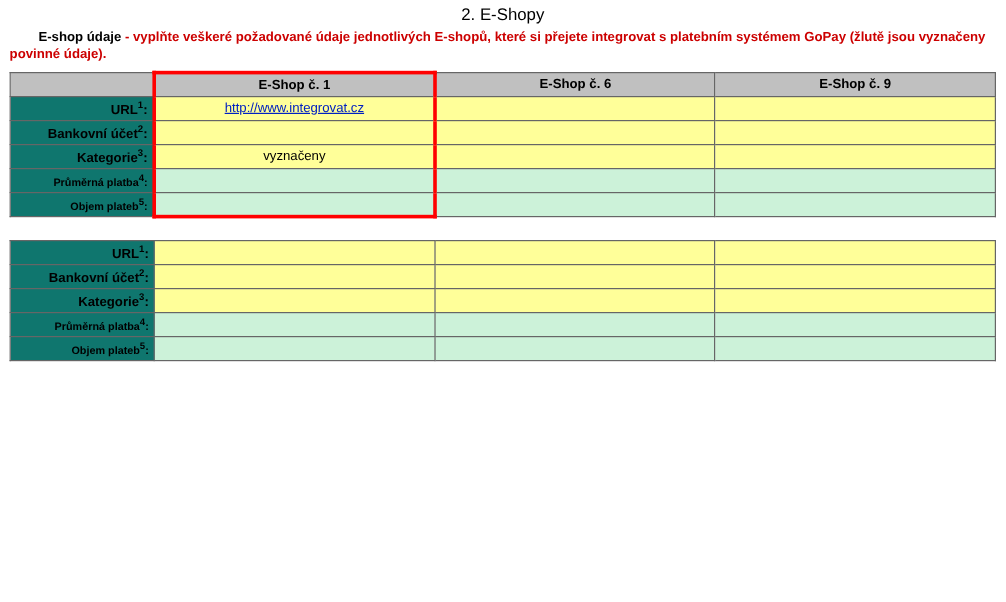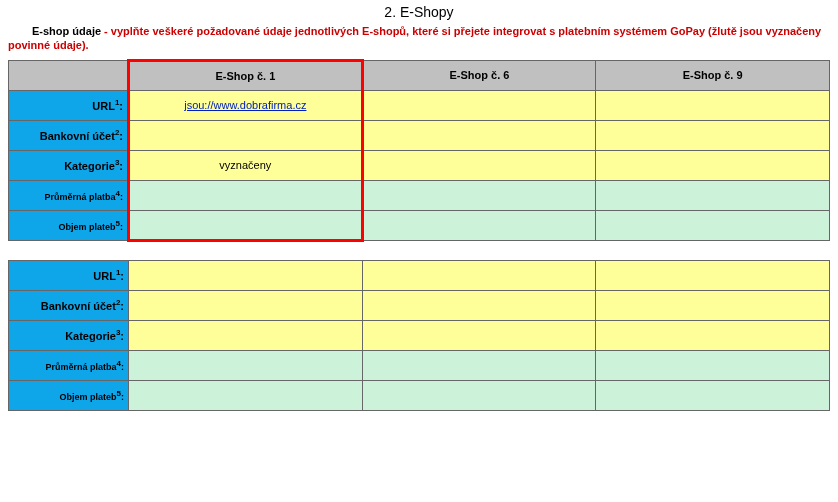--- a/index.html
+++ b/index.html
@@ -24,33 +24,33 @@
     .intro-label { font-weight: bold; color: #000; margin-left: 24px; }
     .intro-text  { font-weight: bold; color: #c00; }
     table {
       width: 100%;
       border-collapse: collapse;
       table-layout: fixed;
       margin-bottom: 18px;
     }
     th, td {
       border: 1px solid #666;
-      height: 30px;
+      height: 20px;
       vertical-align: middle;
       padding: 2px 6px;
     }
     th {
       background: #c0c0c0;
       font-weight: bold;
       font-size: 11px;
       text-align: center;
     }
     .corner { background: #c0c0c0; }
     .row-label {
-      background: #0ea5e9;
+      background: #0f766e;
       text-align: right;
       font-size: 11px;
       font-weight: bold;
       padding-right: 4px;
       white-space: nowrap;
     }
     .row-label.minor { font-size: 9px; font-weight: bold; }
     td.cell { text-align: center; font-size: 11px; }
     td.req  { background: #ffff99; }
     td.opt  { background: #ccf2d9; }
@@ -81,21 +81,21 @@
     </colgroup>
   <tbody>
       <tr>
     <th class="corner"></th>
     <th class="hl-top hl-left hl-right">E-Shop č. 1</th>
     <th>E-Shop č. 6</th>
     <th>E-Shop č. 9</th>
   </tr>
   <tr>
     <td class="row-label"><span>URL</span><sup>1</sup><span>:</span></td>
-    <td class="cell req hl-left hl-right"><a href="#" class="url-link">jsou://www.dobrafirma.cz</a></td>
+    <td class="cell req hl-left hl-right"><a href="#" class="url-link">http://www.integrovat.cz</a></td>
     <td class="cell req"></td>
     <td class="cell req"></td>
   </tr>
   <tr>
     <td class="row-label"><span>Bankovní účet</span><sup>2</sup><span>:</span></td>
     <td class="cell req hl-left hl-right"></td>
     <td class="cell req"></td>
     <td class="cell req"></td>
   </tr>
   <tr>

